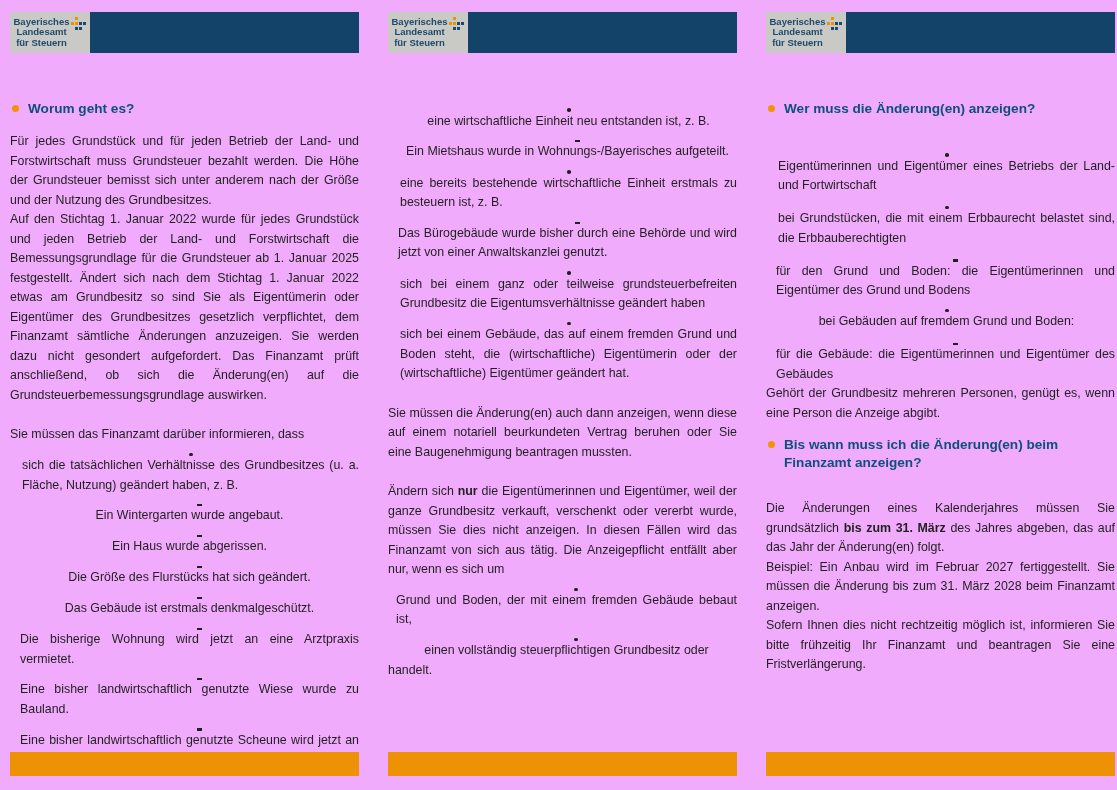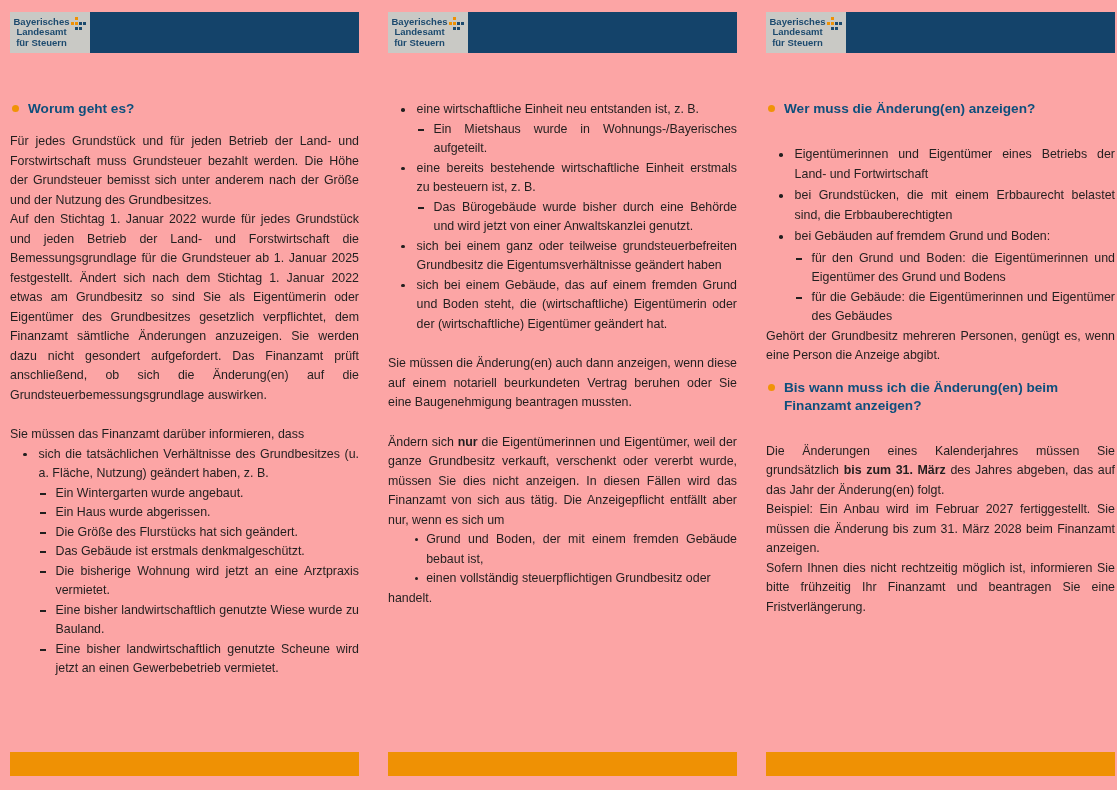--- a/index.html
+++ b/index.html
@@ -1,16 +1,16 @@
 <!DOCTYPE html>
 <html lang="de"><head>
 <meta charset="utf-8">
 <style>
   html,body{margin:0;padding:0;background:#ffffff;}
-  .page{position:relative;width:1117px;height:790px;background:#fca5a5;overflow:hidden;
+  .page{position:relative;width:1117px;height:790px;background:#f0abfc;overflow:hidden;
         font-family:"Liberation Sans",sans-serif;color:#221f1f;}
   .panel{position:absolute;top:0;width:349px;height:790px;}
   #panel1{left:10px}
   #panel2{left:388px}
   #panel3{left:766px}
 
   
   .hdr{position:absolute;top:12px;left:0;width:349px;height:41px;display:flex;}
   .logo{width:80px;height:41px;background:#c9c9c5;display:flex;align-items:center;justify-content:center;}
   .logo-text{font-size:9.5px;line-height:10.5px;color:#1c4a6e;font-weight:bold;text-align:center;}
@@ -20,21 +20,21 @@
   
   .pbody{position:absolute;top:100px;left:0;width:349px;font-size:12.4px;line-height:19.5px;}
   .heading{display:flex;align-items:flex-start;color:#0e4f7c;font-weight:bold;
            font-size:13.6px;line-height:18px;margin:0 0 14px 0;}
   .hdot{flex:none;width:7px;height:7px;border-radius:50%;background:#f09307;margin:5px 9px 0 2px;}
   .htext{flex:1;}
   .para{margin:0;text-align:justify;}
   .gap{height:20px;}
   .gap-s{height:13px;}
 
-  .li{display:flex;align-items:flex-start;}
+  .li{display:flex;align-items:center;flex-direction:column;}
   .mk{flex:none;}
   .mk-dot{width:3.6px;height:3.6px;border-radius:50%;background:#221f1f;margin:8px 0 0 13px;}
   .mk-dash{width:5.5px;height:2.4px;background:#221f1f;margin:9px 0 0 30px;}
   .mk-dot2{width:3.2px;height:3.2px;border-radius:50%;background:#221f1f;margin:8px 0 0 27px;}
   .l1 .litext{margin-left:12px;flex:1;text-align:justify;}
   .l2 .litext{margin-left:10px;flex:1;text-align:justify;}
   .l3 .litext{margin-left:8px;flex:1;text-align:justify;}
   .spaced{margin-bottom:2px;}
 
   
@@ -204,27 +204,27 @@
       </h2>
       <div class="gap-s"></div>
       <div class="li l1 spaced">
         <span class="mk mk-dot"></span>
         <span class="litext">Eigentümerinnen und Eigentümer eines Betriebs der Land- und Fortwirtschaft</span>
       </div>
       <div class="li l1 spaced">
         <span class="mk mk-dot"></span>
         <span class="litext">bei Grundstücken, die mit einem Erbbaurecht belastet sind, die Erbbauberechtigten</span>
       </div>
+      <div class="li l2">
+        <span class="mk mk-dash"></span>
+        <span class="litext">für den Grund und Boden: die Eigentümerinnen und Eigentümer des Grund und Bodens</span>
+      </div>
       <div class="li l1 spaced">
         <span class="mk mk-dot"></span>
         <span class="litext">bei Gebäuden auf fremdem Grund und Boden:</span>
-      </div>
-      <div class="li l2">
-        <span class="mk mk-dash"></span>
-        <span class="litext">für den Grund und Boden: die Eigentümerinnen und Eigentümer des Grund und Bodens</span>
       </div>
       <div class="li l2">
         <span class="mk mk-dash"></span>
         <span class="litext">für die Gebäude: die Eigentümerinnen und Eigentümer des Gebäudes</span>
       </div>
       <p class="para">Gehört der Grundbesitz mehreren Personen, genügt es, wenn eine Person die Anzeige abgibt.</p>
       <div class="gap-s"></div>
       <h2 class="heading">
         <span class="hdot"></span>
         <span class="htext">Bis wann muss ich die Änderung(en) beim Finanzamt anzeigen?</span>

